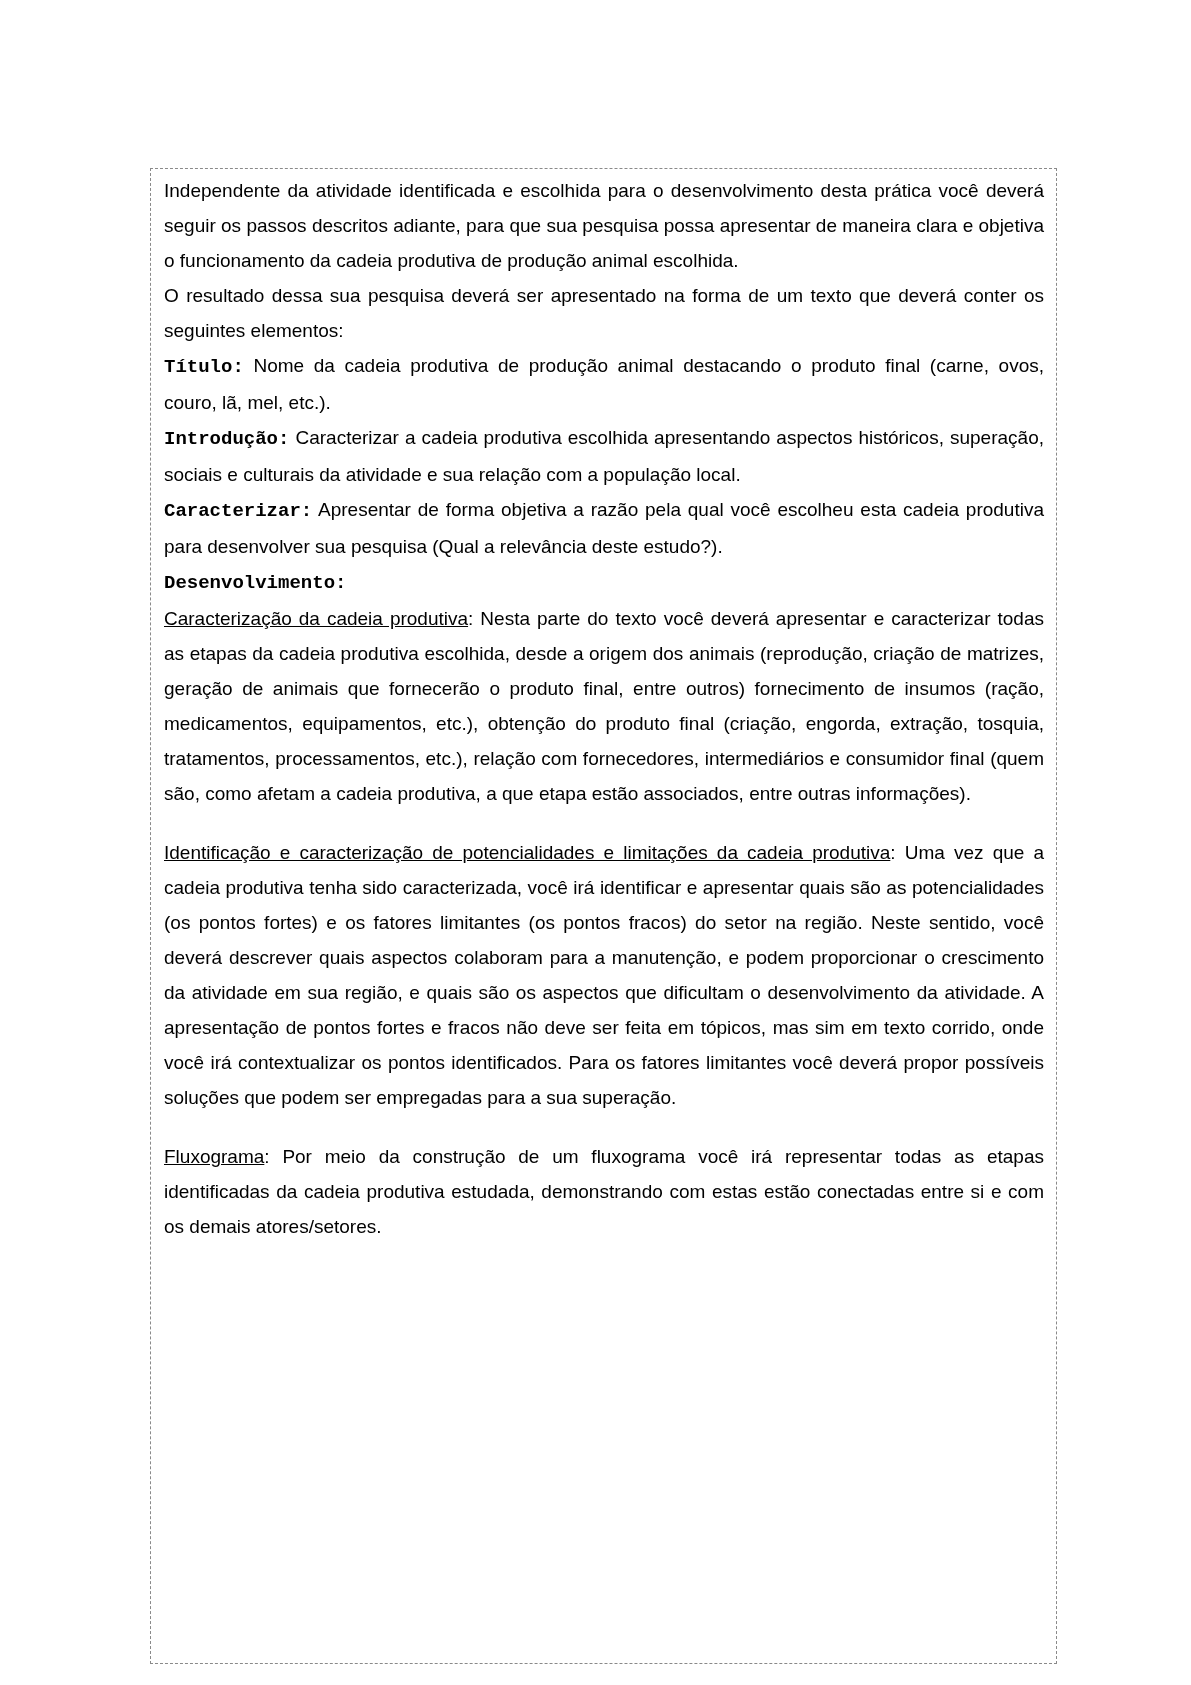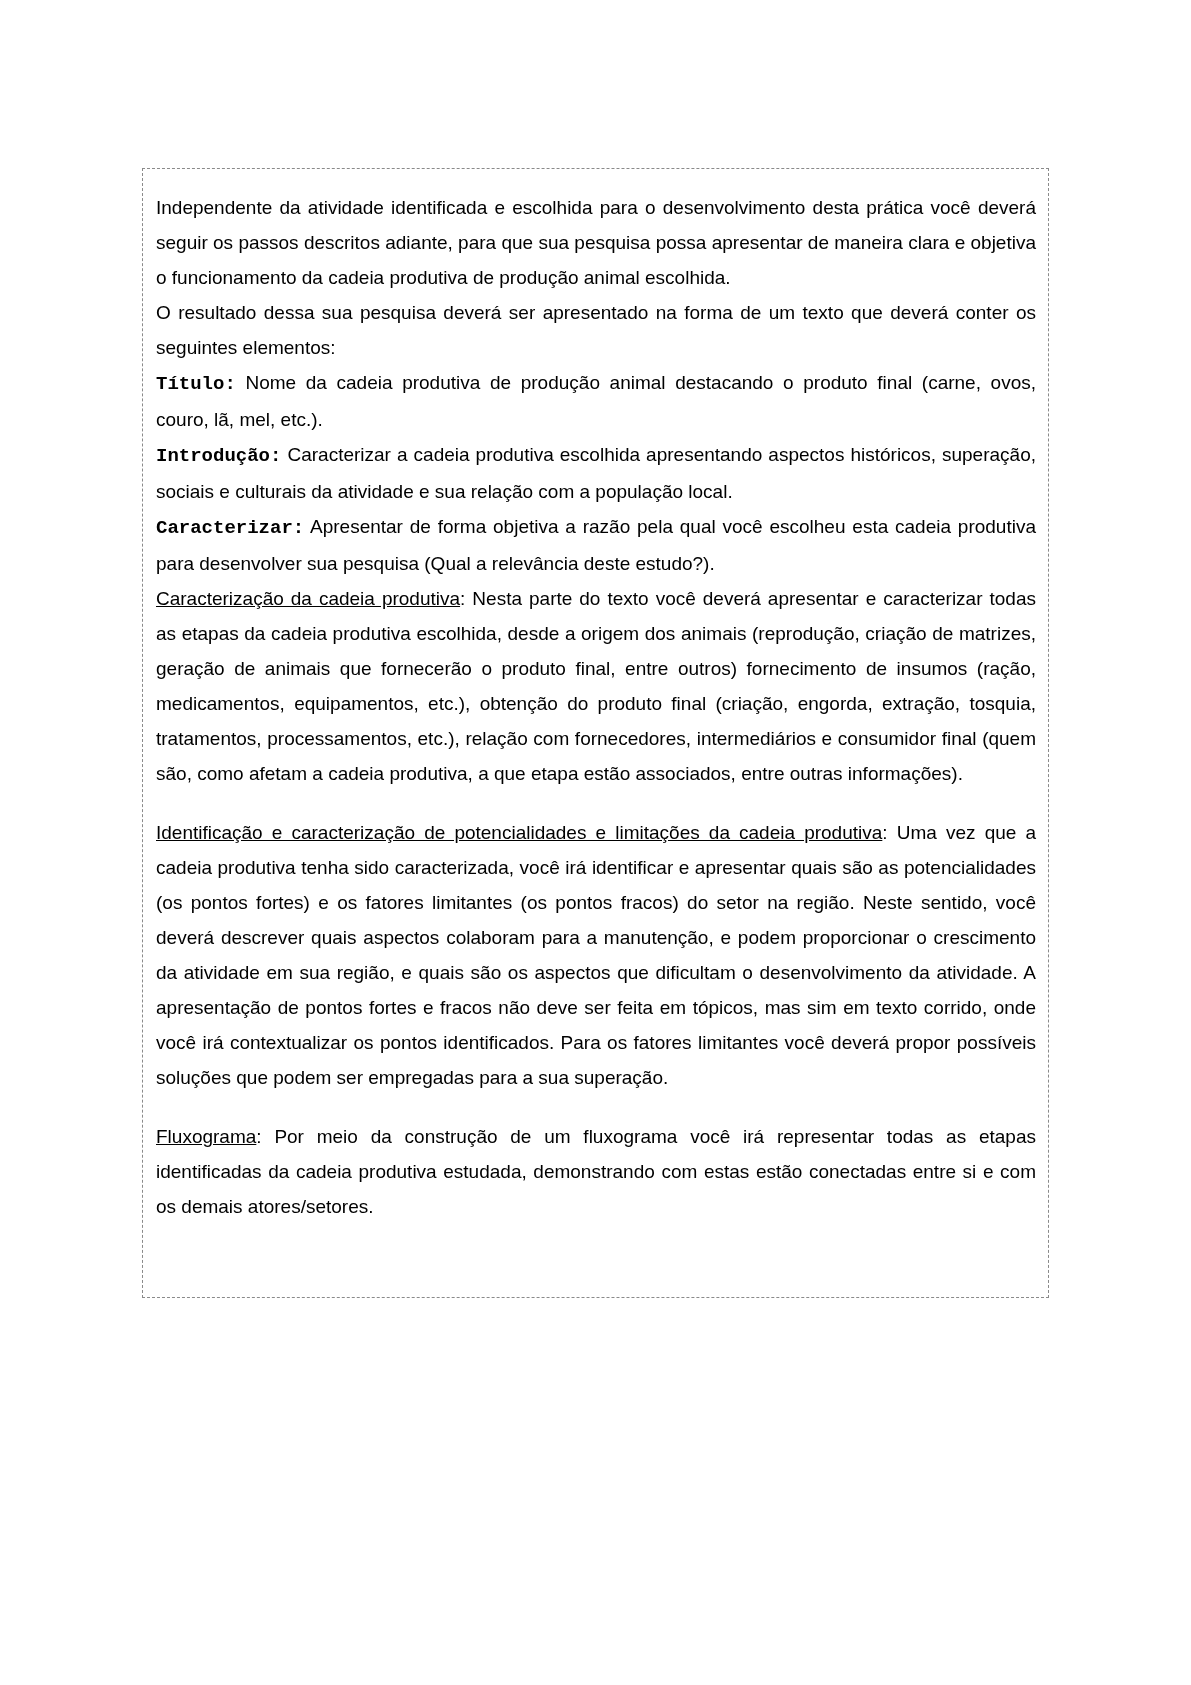--- a/index.html
+++ b/index.html
@@ -18,26 +18,26 @@
     position: absolute;
     left: 0;
     top: 0;
     width: 1191px;
     height: 1685px;
     background: #ffffff;
   }
   .text-box {
     position: absolute;
     box-sizing: border-box;
-    left: 142px;
+    left: 150px;
     top: 168px;
     width: 907px;
-    height: 1130px;
+    height: 1496px;
     border: 1px dashed #8a8a8a;
-    padding: 21px 12px 10px 13px;
+    padding: 4px 12px 10px 13px;
     color: #000000;
     font-size: 19px;
     line-height: 35px;
     text-align: justify;
   }
   .para {
     margin: 0;
     padding: 0;
   }
   .gap-before {
@@ -60,17 +60,18 @@
 </head>
 <body style="background: rgb(255, 255, 255);">
 
 <div class="doc-page">
   <div class="text-box" style="border-color: rgb(138, 138, 138); color: rgb(0, 0, 0);">
       <p class="para"><span class="run-normal">Independente da atividade identificada e escolhida para o desenvolvimento desta prática você deverá seguir os passos descritos adiante, para que sua pesquisa possa apresentar de maneira clara e objetiva o funcionamento da cadeia produtiva de produção animal escolhida.</span></p>
       <p class="para"><span class="run-normal">O resultado dessa sua pesquisa deverá ser apresentado na forma de um texto que deverá conter os seguintes elementos:</span></p>
       <p class="para"><span class="run-bold">Título:</span><span class="run-normal"> Nome da cadeia produtiva de produção animal destacando o produto final (carne, ovos, couro, lã, mel, etc.).</span></p>
       <p class="para"><span class="run-bold">Introdução:</span><span class="run-normal"> Caracterizar a cadeia produtiva escolhida apresentando aspectos históricos, superação, sociais e culturais da atividade e sua relação com a população local.</span></p>
       <p class="para"><span class="run-bold">Caracterizar:</span><span class="run-normal"> Apresentar de forma objetiva a razão pela qual você escolheu esta cadeia produtiva para desenvolver sua pesquisa (Qual a relevância deste estudo?).</span></p>
+      <p class="para"><span class="run-bold">Desenvolvimento:</span></p>
       <p class="para"><span class="run-underline">Caracterização da cadeia produtiva</span><span class="run-normal">: Nesta parte do texto você deverá apresentar e caracterizar todas as etapas da cadeia produtiva escolhida, desde a origem dos animais (reprodução, criação de matrizes, geração de animais que fornecerão o produto final, entre outros) fornecimento de insumos (ração, medicamentos, equipamentos, etc.), obtenção do produto final (criação, engorda, extração, tosquia, tratamentos, processamentos, etc.), relação com fornecedores, intermediários e consumidor final (quem são, como afetam a cadeia produtiva, a que etapa estão associados, entre outras informações).</span></p>
       <p class="para gap-before"><span class="run-underline">Identificação e caracterização de potencialidades e limitações da cadeia produtiva</span><span class="run-normal">: Uma vez que a cadeia produtiva tenha sido caracterizada, você irá identificar e apresentar quais são as potencialidades (os pontos fortes) e os fatores limitantes (os pontos fracos) do setor na região. Neste sentido, você deverá descrever quais aspectos colaboram para a manutenção, e podem proporcionar o crescimento da atividade em sua região, e quais são os aspectos que dificultam o desenvolvimento da atividade. A apresentação de pontos fortes e fracos não deve ser feita em tópicos, mas sim em texto corrido, onde você irá contextualizar os pontos identificados. Para os fatores limitantes você deverá propor possíveis soluções que podem ser empregadas para a sua superação.</span></p>
       <p class="para gap-before"><span class="run-underline">Fluxograma</span><span class="run-normal">: Por meio da construção de um fluxograma você irá representar todas as etapas identificadas da cadeia produtiva estudada, demonstrando com estas estão conectadas entre si e com os demais atores/setores.</span></p>
     </div>
 </div>
 
 </body></html>

